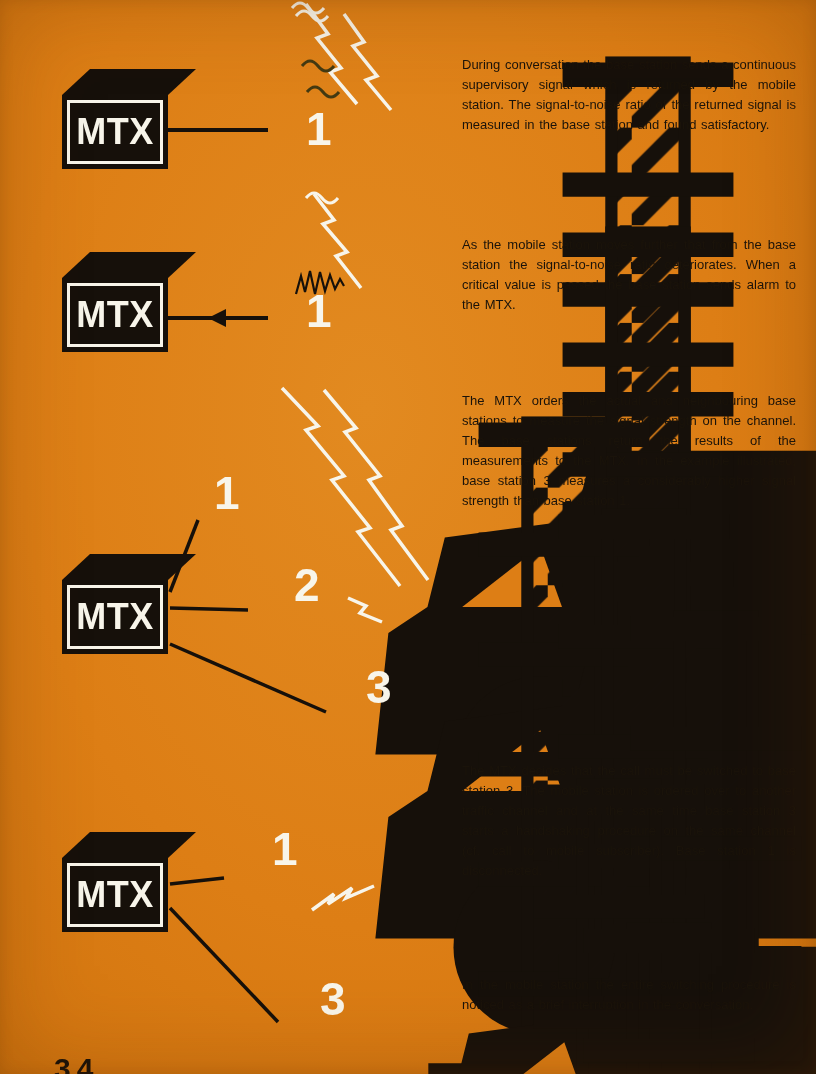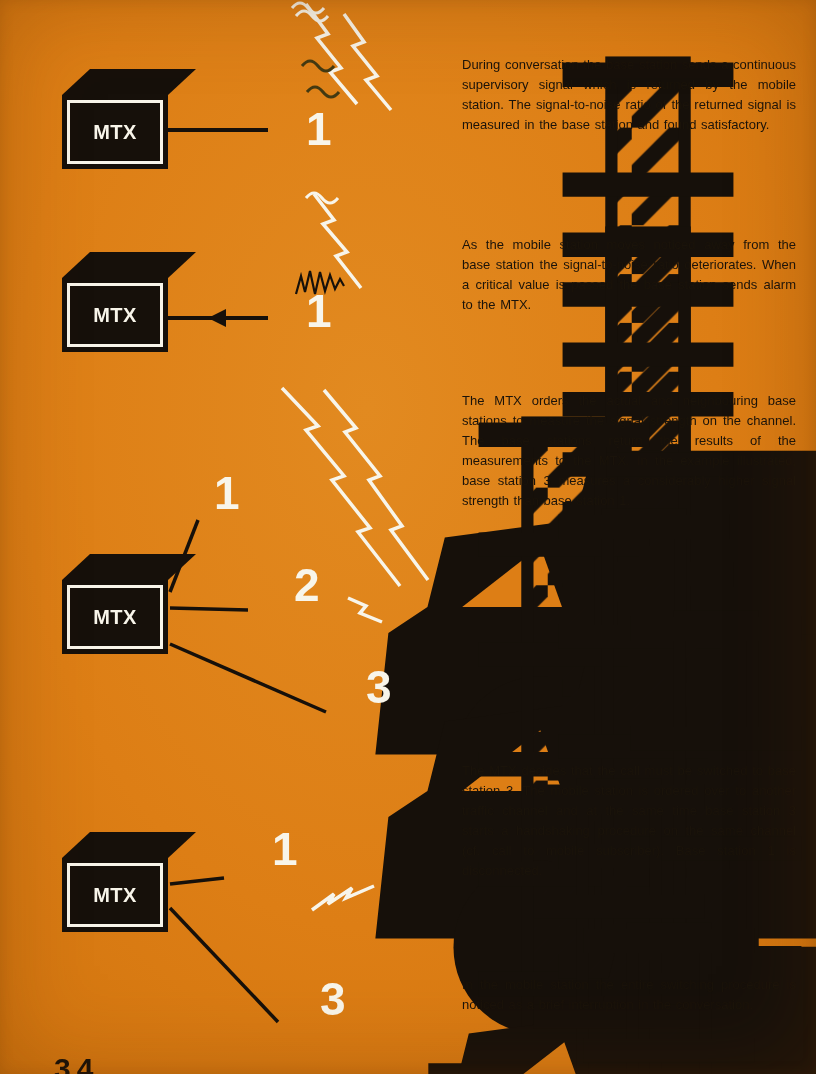--- a/index.html
+++ b/index.html
@@ -19,21 +19,21 @@
     font-size:13px;line-height:20px;color:#1a130a;
     text-align:justify;word-spacing:1px;
   }
 
   .mtx{position:absolute;width:134px;}
   .mtx-top{height:26px;width:134px;background:#16100a;
     clip-path:polygon(28px 0,134px 0,106px 26px,0 26px);}
   .mtx-front{position:relative;width:106px;height:74px;background:#16100a;
     display:flex;align-items:center;justify-content:center;}
   .mtx-front::before{content:"";position:absolute;inset:5px;border:3px solid #f8f5ea;}
-  .mtx-label{position:relative;font-weight:700;font-size:20px;letter-spacing:.5px;color:#f8f5ea;}
+  .mtx-label{position:relative;font-weight:700;font-size:36px;letter-spacing:.5px;color:#f8f5ea;}
 
   .num{position:absolute;font-weight:700;font-size:46px;line-height:1;color:#f8f5ea;}
 
   .pagenum{position:absolute;left:54px;top:1052px;font-weight:700;font-size:30px;
     color:#16100a;letter-spacing:6px;}
 
   
   .bolt{fill:none;stroke:#f8f5ea;stroke-width:3.5;}
   .wsq{fill:none;stroke:#f8f5ea;stroke-width:3;}
   .dsq{fill:none;stroke:#433a12;stroke-width:3;}
@@ -150,19 +150,19 @@
 
   <div class="num" style="left:306px;top:106px">1</div>
   <div class="num" style="left:306px;top:288px">1</div>
   <div class="num" style="left:214px;top:470px">1</div>
   <div class="num" style="left:294px;top:562px">2</div>
   <div class="num" style="left:366px;top:664px">3</div>
   <div class="num" style="left:272px;top:826px">1</div>
   <div class="num" style="left:320px;top:976px">3</div>
 
   <p class="caption" style="top:42px">During conversation the base station sends a continuous supervisory signal which is returned by the mobile station. The signal-to-noise ratio of the returned signal is measured in the base station and found satisfactory.</p>
-  <p class="caption" style="top:222px">As the mobile station moves noticed away from the base station the signal-to-noise ratio deteriorates. When a critical value is passed the base station sends alarm to the MTX.</p>
+  <p class="caption" style="top:222px">As the mobile station moves further that from the base station the signal-to-noise ratio deteriorates. When a critical value is passed the base station sends alarm to the MTX.</p>
   <p class="caption" style="top:378px">The MTX orders the actual and neighbouring base stations to measure the signal strength on the channel. The base stations return the results of the measurements to the MTX. In the example illustrated, base station 3 measures a considerably higher signal strength than base station 1.</p>
   <p class="caption" style="top:748px">The MTX decides that the call must be switched to base station 3. The mobile station is ordered over to another traffic channel and at the same time base station 3 starts a handshaking procedure on the same channel (cf. call to mobile subscriber). Base station 1 is disconnected.</p>
   <p class="caption" style="top:962px">In the mobile station the entire switching procedure is noticed as a brief interruption in the conversation.</p>
 
   <div class="pagenum">34</div>
 </div>
 
 </body></html>

